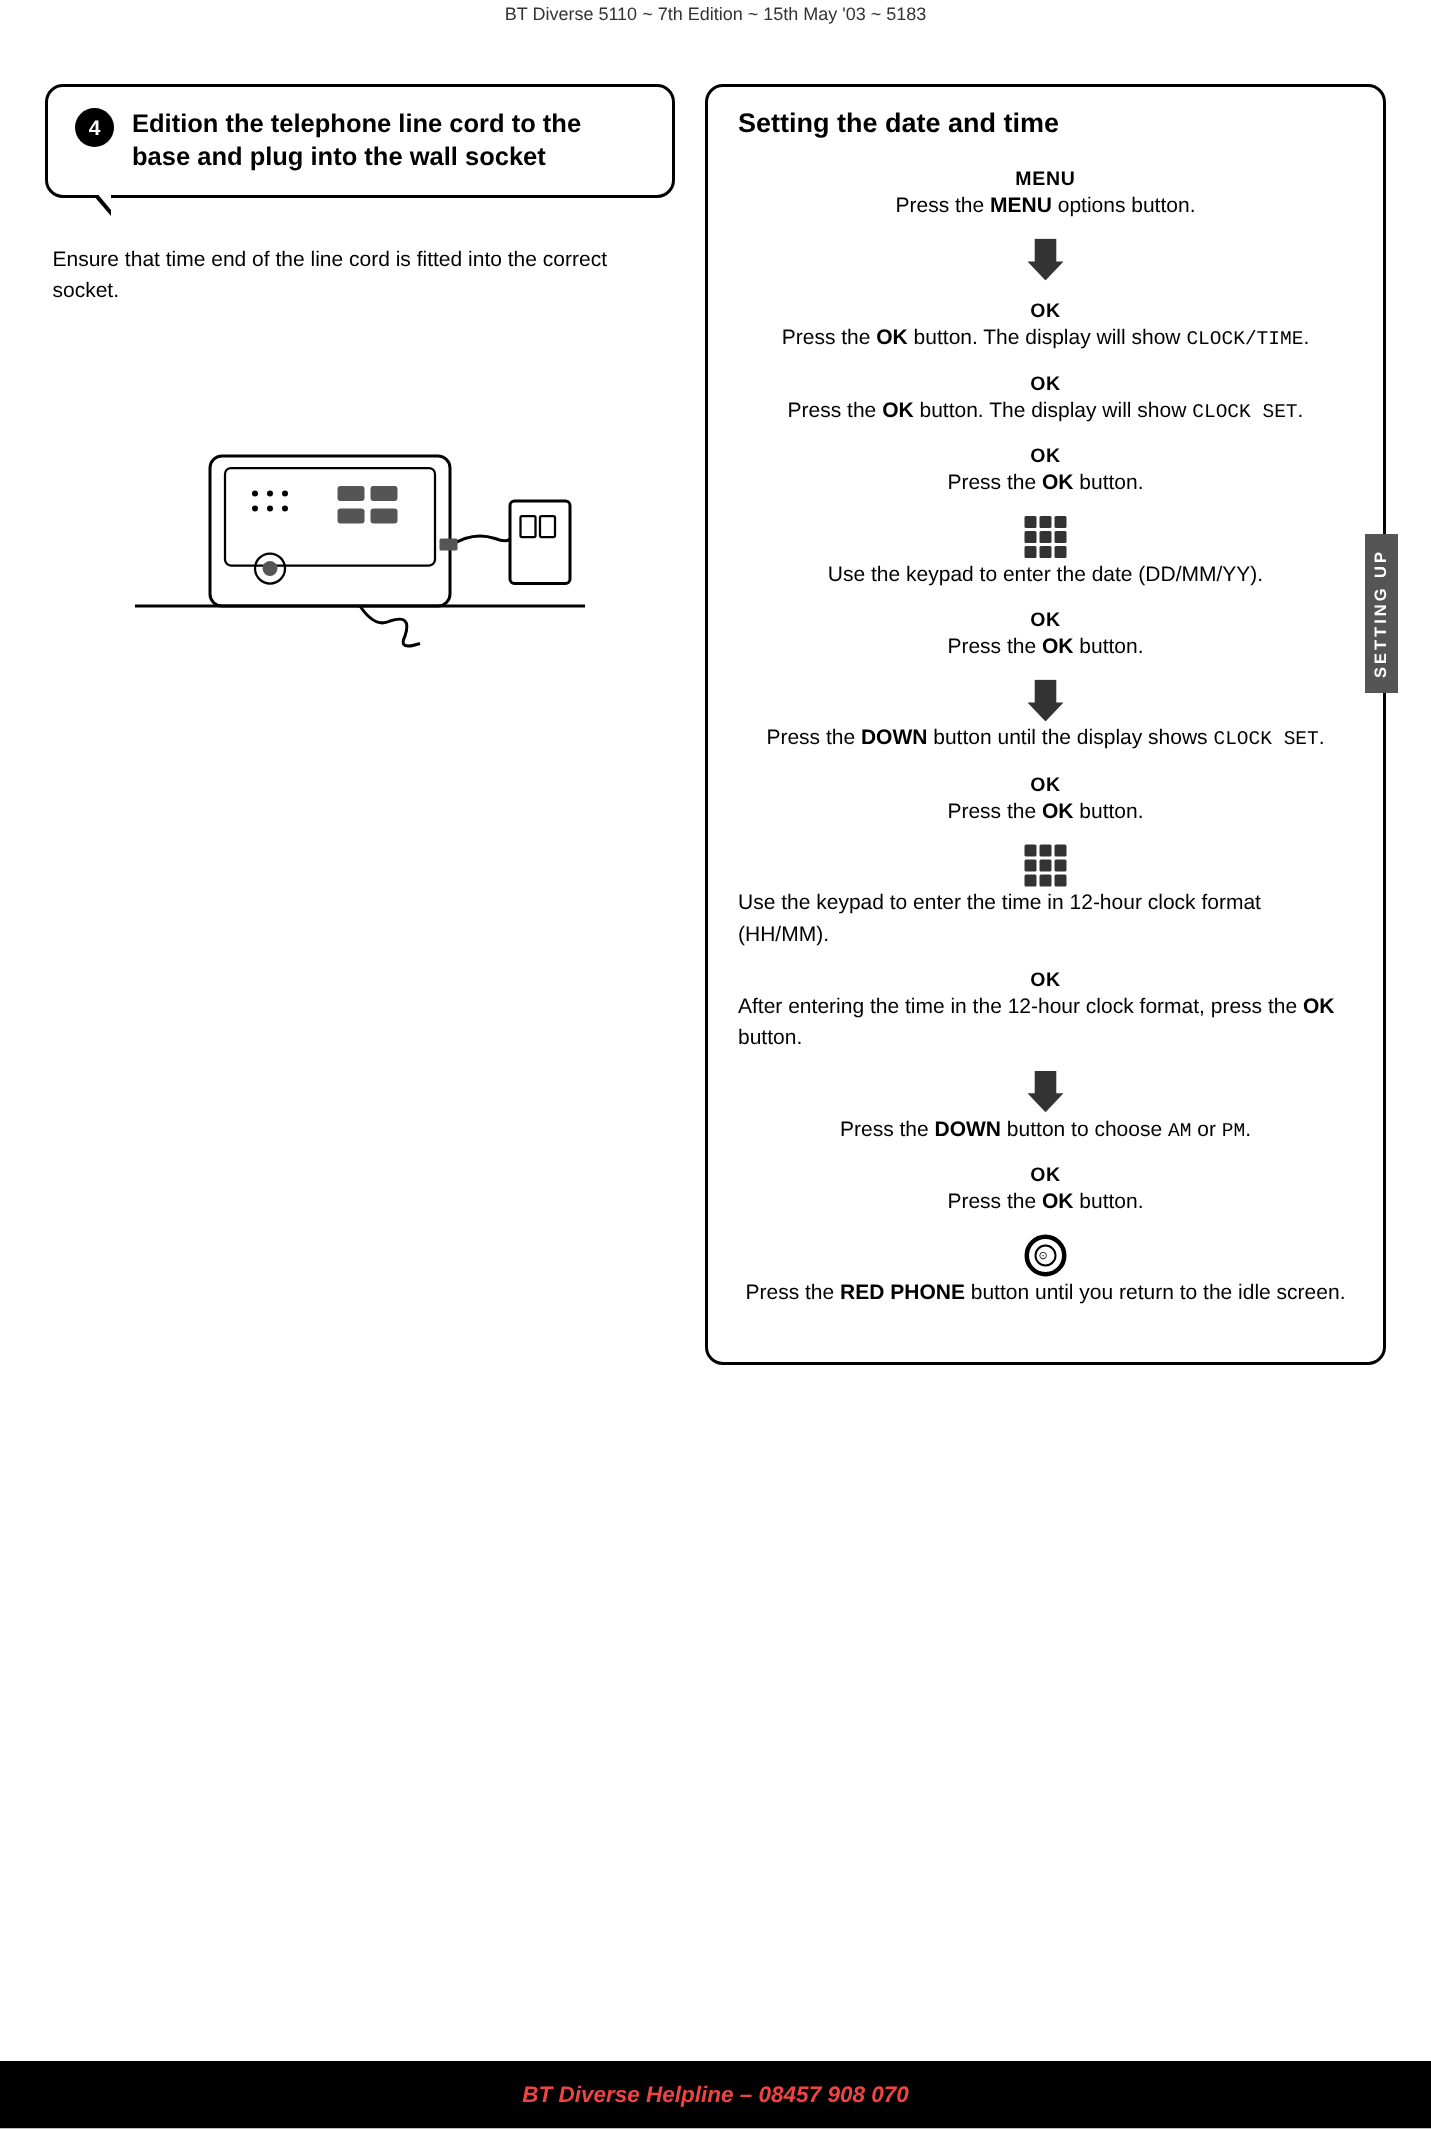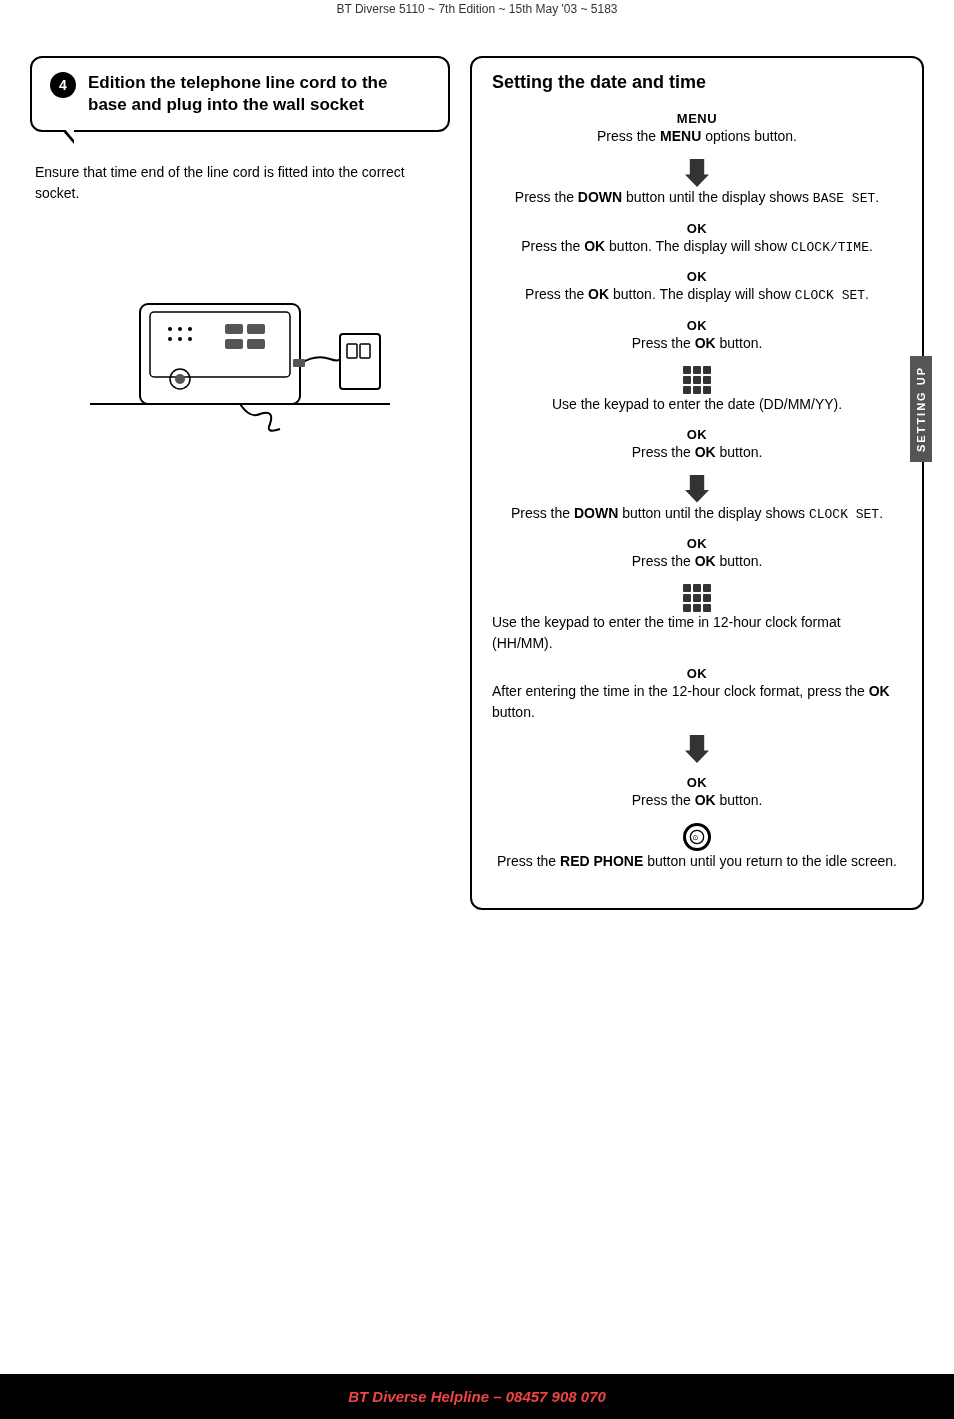--- a/index.html
+++ b/index.html
@@ -287,23 +287,20 @@
           </div>
           <div class="instruction-text">
             Press the <span class="bold">MENU</span> options button.
           </div>
         </div>
 
         <div class="instruction-row">
           <div class="icon-cell">
             <div class="down-arrow-icon"></div>
           </div>
-          <div class="instruction-text">
-            Press the <span class="bold">DOWN</span> button until the display shows <span class="monospace">BASE SET</span>.
-          </div>
         </div>
 
         <div class="instruction-row">
           <div class="icon-cell">
             <span class="icon-label">OK</span>
           </div>
           <div class="instruction-text">
             Press the <span class="bold">OK</span> button. The display will show <span class="monospace">CLOCK/TIME</span>.
           </div>
         </div>
@@ -396,20 +393,23 @@
             <span class="icon-label">OK</span>
           </div>
           <div class="instruction-text">
             After entering the time in the 12-hour clock format, press the <span class="bold">OK</span> button.
           </div>
         </div>
 
         <div class="instruction-row">
           <div class="icon-cell">
             <div class="down-arrow-icon"></div>
+          </div>
+          <div class="instruction-text">
+            Press the <span class="bold">DOWN</span> button to choose <span class="monospace">AM</span> or <span class="monospace">PM</span>.
           </div>
         </div>
 
         <div class="instruction-row">
           <div class="icon-cell">
             <span class="icon-label">OK</span>
           </div>
           <div class="instruction-text">
             Press the <span class="bold">OK</span> button.
           </div>

